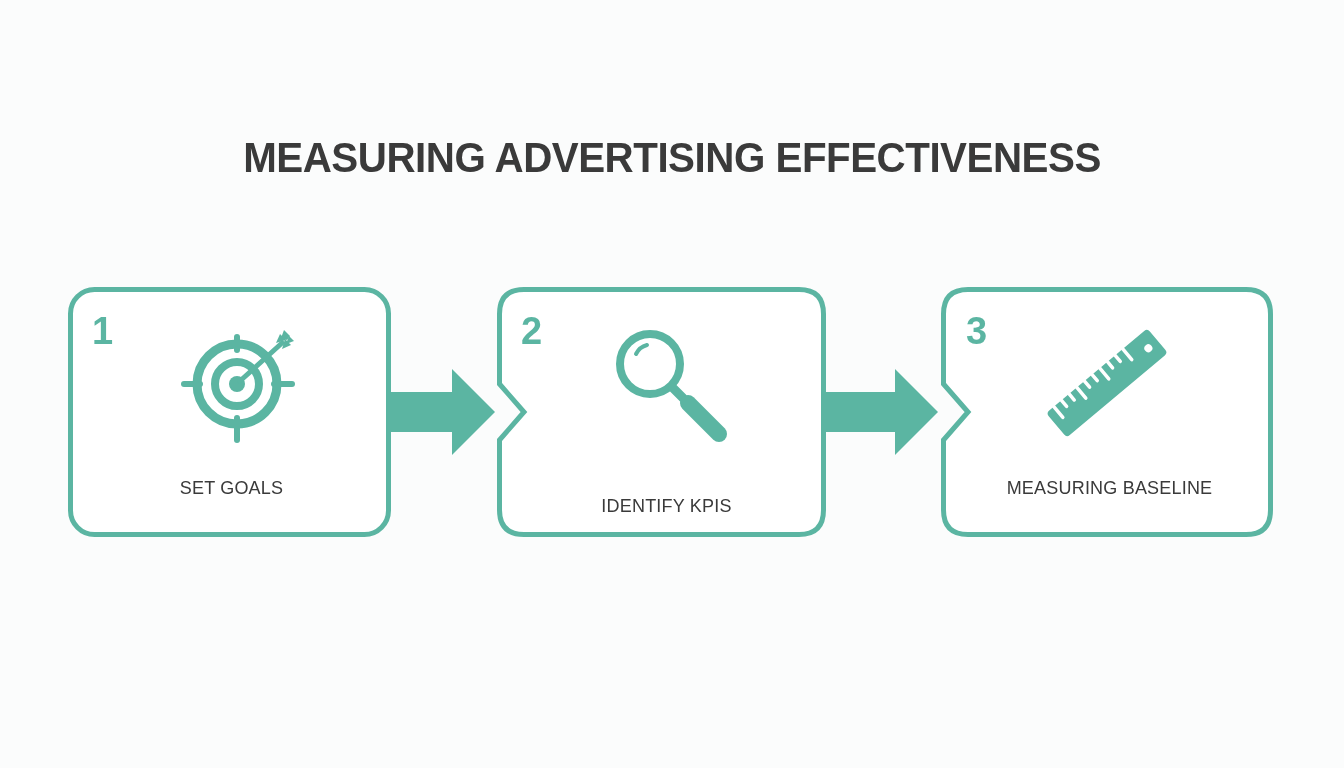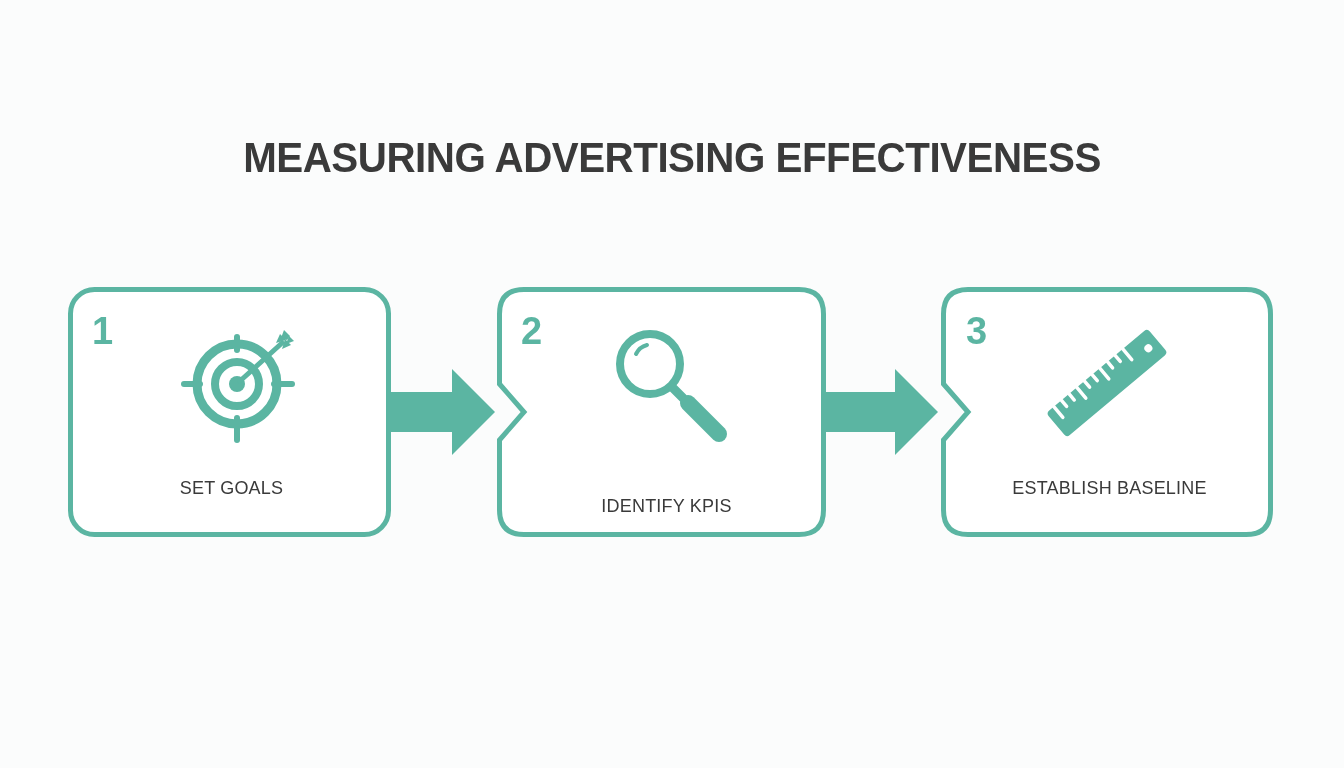--- a/index.html
+++ b/index.html
@@ -97,13 +97,13 @@
     </g>
   </g>
 </svg>
 
 <div class="step-num" style="left:92px; top:310px;">1</div>
 <div class="step-num" style="left:521px; top:310px;">2</div>
 <div class="step-num" style="left:966px; top:310px;">3</div>
 
 <div class="step-label" style="left:70px; width:323px; top:478px;">SET GOALS</div>
 <div class="step-label" style="left:505px; width:323px; top:496px;">IDENTIFY KPIS</div>
-<div class="step-label" style="left:946px; width:327px; top:478px;">ESTABLISH BASELINE</div>
+<div class="step-label" style="left:946px; width:327px; top:478px;">MEASURING BASELINE</div>
 
 </body></html>

